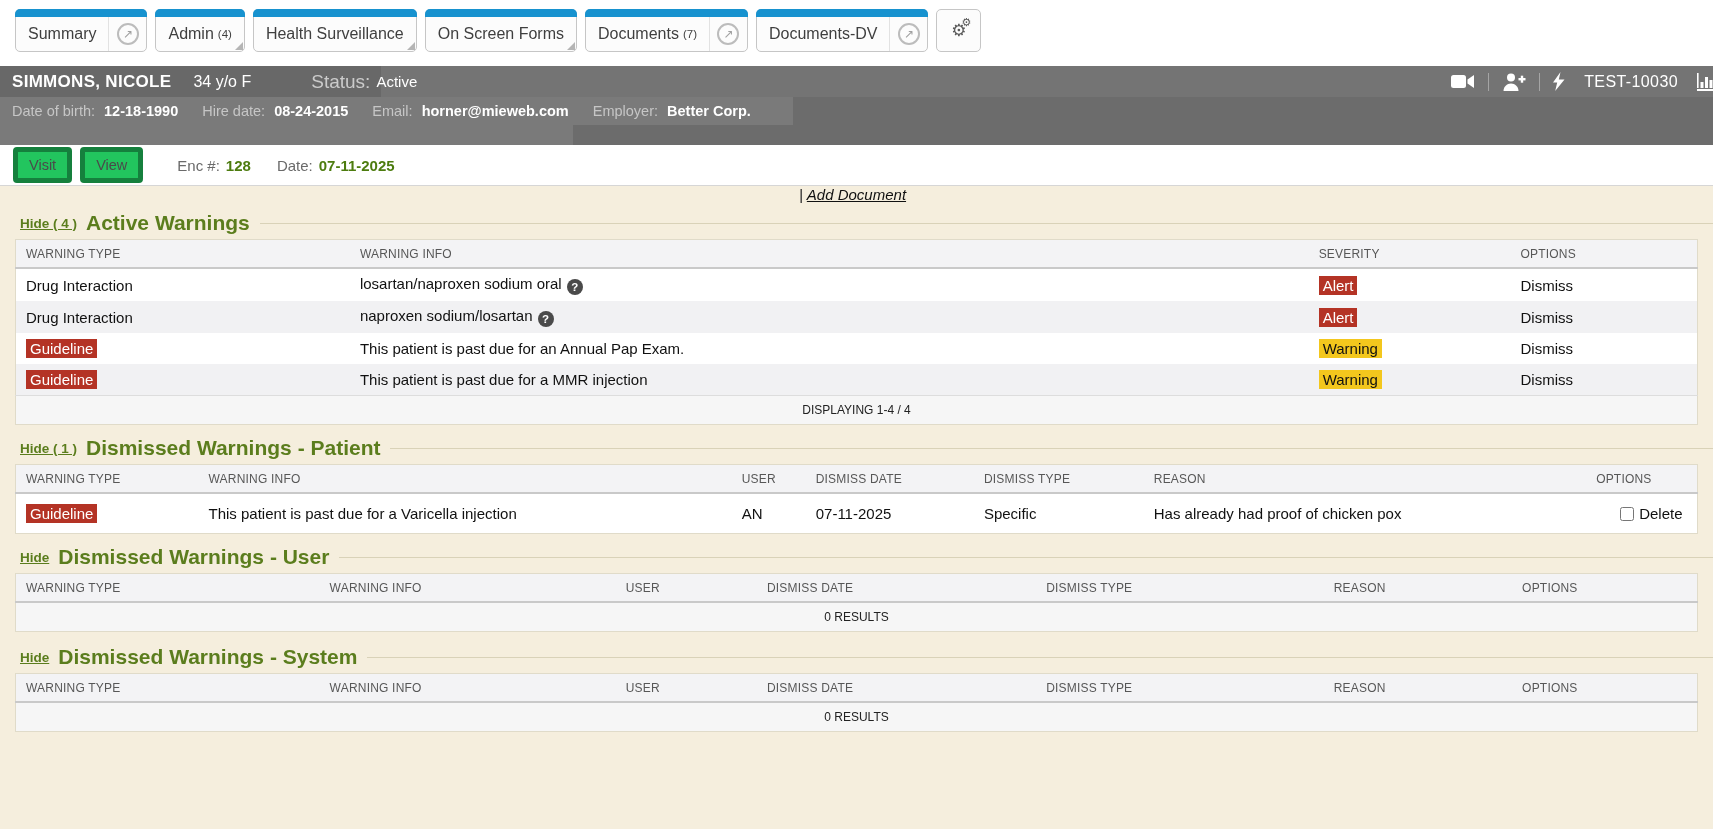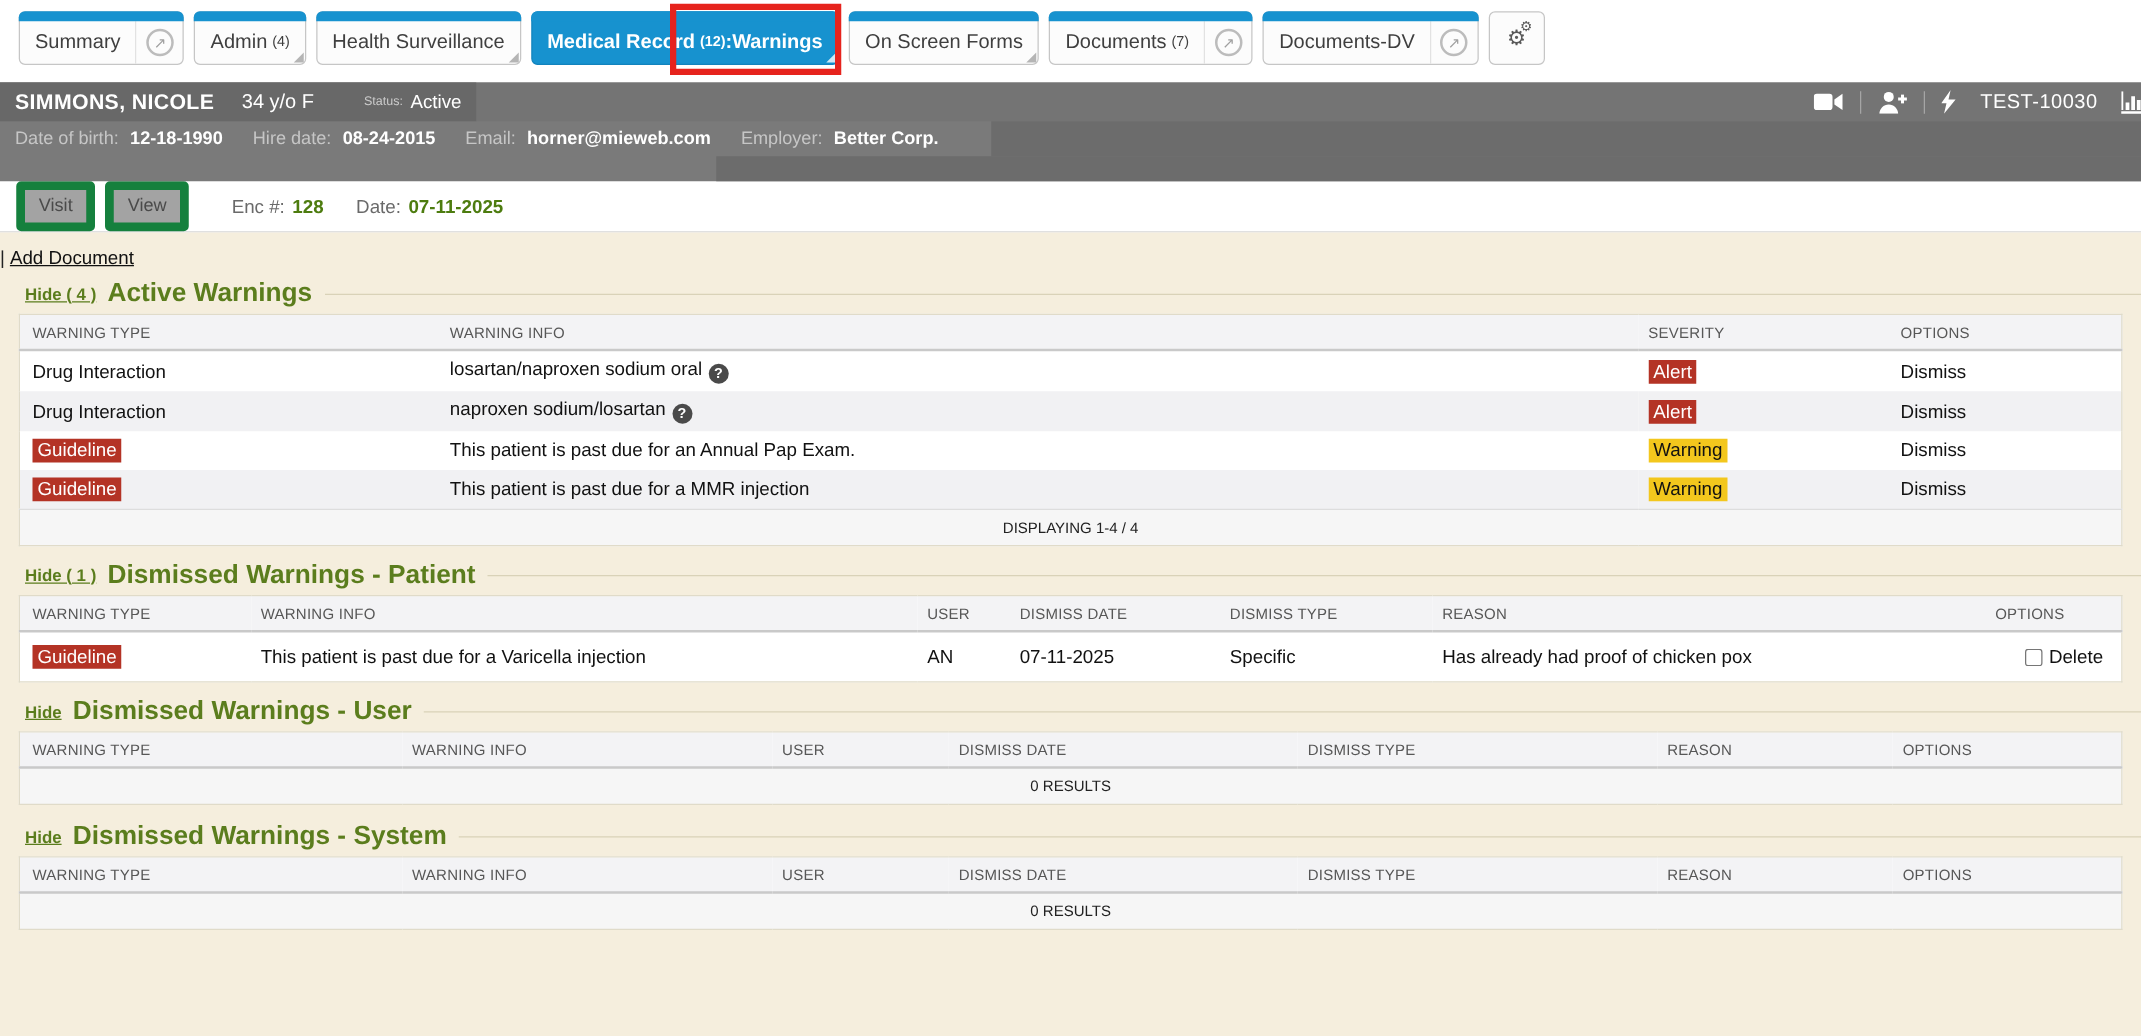--- a/index.html
+++ b/index.html
@@ -46,43 +46,43 @@
   
   .patient-bar { position:relative; height:79px; background:#7a7a7a; color:#fff; }
   .shade { position:absolute; background:#696969; }
   .shade.s1 { left:0; top:0; width:381px; height:31px; background:#686868; }
   .shade.s2 { left:793px; top:31px; right:0; height:28px; background:#6c6c6c; }
   .shade.s3 { left:573px; top:59px; right:0; height:20px; background:#6c6c6c; }
   .bar-base-row1 { position:absolute; left:0; top:0; right:0; height:31px; background:#747474; }
   .pb-row1 { position:absolute; left:0; top:0; right:0; height:31px; display:flex; align-items:center; padding-left:12px; z-index:2; }
   .pb-name { font-size:17px; font-weight:bold; letter-spacing:0.3px; }
   .pb-agesex { font-size:16px; margin-left:22px; }
-  .pb-status-label { font-size:10px; color:#cbcbcb; margin-left:40px; }
+  .pb-status-label { font-size:19px; color:#cbcbcb; margin-left:60px; }
   .pb-status-value { font-size:15px; margin-left:6px; }
   .pb-icons { position:absolute; right:0; top:0; height:31px; display:flex; align-items:center; gap:13px; z-index:3; }
   .pb-sep { width:1px; height:18px; background:#a5a5a5; }
   .pb-id { font-size:16px; letter-spacing:0.4px; margin:0 6px; }
   .icon-btn { display:flex; align-items:center; cursor:pointer; }
   .chart-link { border-bottom:2px solid #fff; padding-bottom:1px; margin-right:-4px; }
   .pb-row2 { position:absolute; left:0; top:31px; height:28px; display:flex; align-items:center; gap:24px; padding-left:12px; z-index:2; font-size:14.5px; }
   .pb-field-label { color:#c6c6c6; }
   .pb-field-value { color:#fff; font-weight:bold; margin-left:5px; }
 
   
   .visit-bar { height:41px; background:#fff; display:flex; align-items:center; padding-left:13px; border-bottom:1px solid #d6d6d6; }
   .btn-small {
-    border:7px solid #15803d; border-radius:4px; background:#a3a3a3; color:#4a4a4a;
+    border:5px solid #15803d; border-radius:4px; background:#22c55e; color:#4a4a4a;
     font-size:14.5px; padding:5px 11px; margin-right:8px; cursor:pointer; font-family:"Liberation Sans", sans-serif;
   }
   .enc-label { color:#6a6a6a; font-size:15px; margin-left:26px; }
   .enc-value { color:#4d7c0f; font-weight:bold; font-size:15px; margin-left:6px; }
 
   
   .content { background:#f5eedd; height:643px; position:relative; }
-  .adddoc-row { text-align:left; padding:12px 8px 0 0; font-size:15px; color:#222; }
+  .adddoc-row { text-align:center; padding:0 8px 0 0; font-size:15px; color:#222;font-style:italic; }
   .adddoc-row a { color:#111; text-decoration:underline; cursor:pointer; margin-left:4px; }
 
   .sec-head { display:flex; align-items:center; margin:8px 0 0 20px; }
   .hide-link { color:#5b7d1d; font-weight:bold; font-size:13.5px; text-decoration:underline; cursor:pointer; white-space:nowrap; }
   .sec-title { color:#5b7d1d; font-weight:bold; font-size:21px; margin-left:9px; white-space:nowrap; }
   .sec-rule { flex:1; height:1px; background:#d9d2b8; margin-left:10px; }
 
   table.wtable {
     width:1683px; margin:4px 0 0 15px; border-collapse:collapse; table-layout:fixed;
     background:#fff; border:1px solid #e0dbc9; font-size:15px;
@@ -139,29 +139,20 @@
       <span>Admin</span>
       <span class="tab-count">(4)</span>
     </div>
   </div>
 
   <div class="tab fold">
     <div class="tab-strip"></div>
     <div class="tab-label">Health Surveillance</div>
   </div>
 
-  <div class="tab fold active">
-    <div class="tab-strip"></div>
-    <div class="tab-label">
-      <span>Medical Record</span>
-      <span class="tab-count">(12)</span>
-      <span>:Warnings</span>
-    </div>
-    <div class="red-box"></div>
-  </div>
 
   <div class="tab fold">
     <div class="tab-strip"></div>
     <div class="tab-label">On Screen Forms</div>
   </div>
 
   <div class="tab">
     <div class="tab-strip"></div>
     <div class="tab-label">
       <span>Documents</span>

